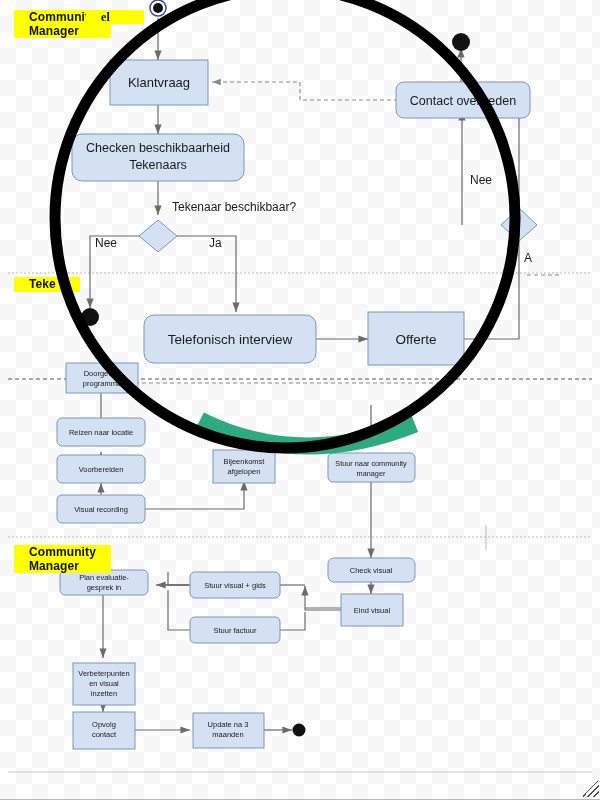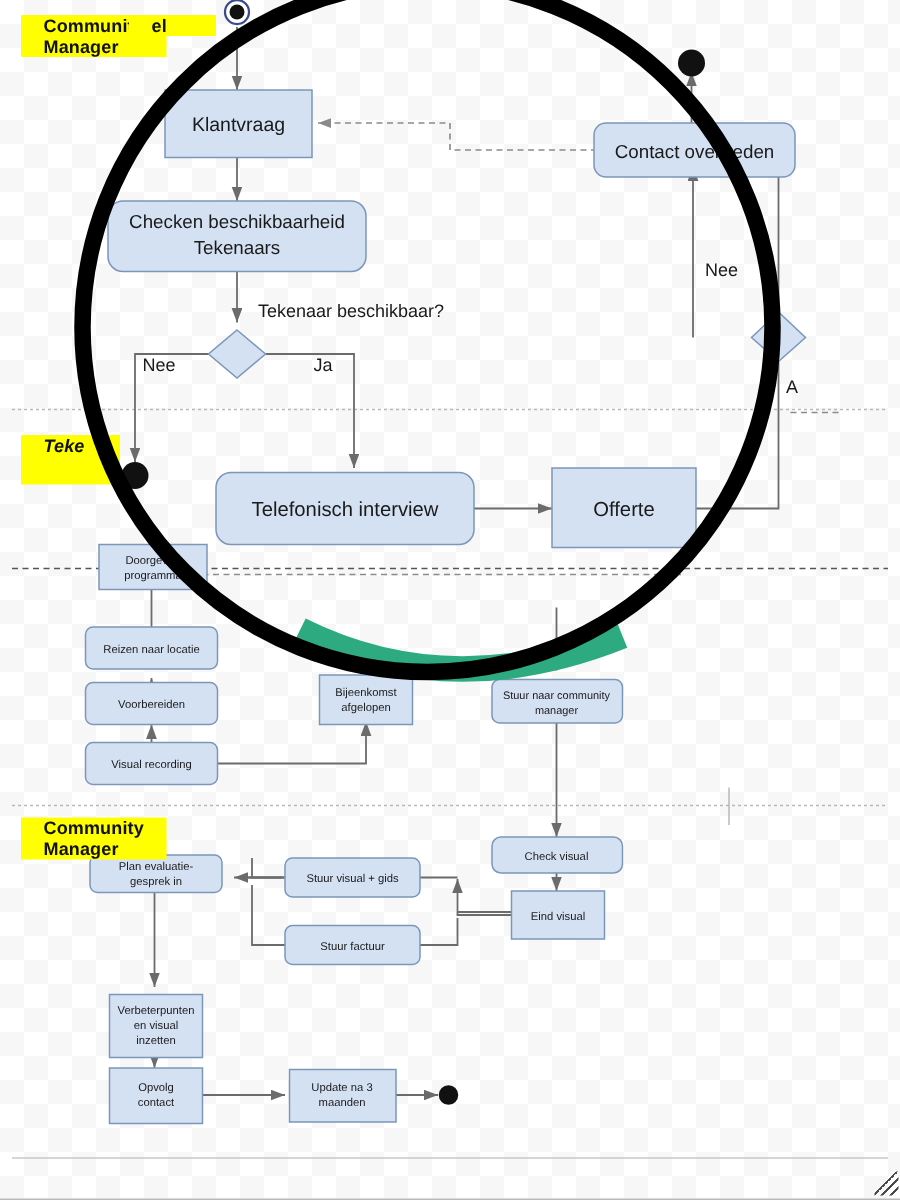--- a/index.html
+++ b/index.html
@@ -246,22 +246,22 @@
       <rect x="193" y="713" width="71" height="35" fill="#d4e1f3" stroke="#7b96b8"></rect>
       <text x="228" y="727" text-anchor="middle" font-size="7.5">Update na 3</text>
       <text x="228" y="737" text-anchor="middle" font-size="7.5">maanden</text>
     </g>
 
     <circle cx="299" cy="730" r="6.5" fill="#111111"></circle>
   </svg>
 
   <div class="lane-label" style="left:14px;top:10px;">Community
 Manager</div>
-  <div class="lane-label" style="left:86px;top:10px;width:28px;height:14px;overflow:hidden;">el</div>
-  <div class="lane-label clipped" style="left:14px;top:290px;width:36px;height:33px;font-style:italic;">Teke</div>
+  <div class="lane-label" style="left:86px;top:10px;width:28px;height:14px;overflow:hidden;font-family:Liberation Serif, serif;">el</div>
+  <div class="lane-label clipped" style="left:14px;top:277px;width:36px;height:15px;">Teke</div>
   <div class="lane-label" style="left:14px;top:545px;">Community
 Manager</div>
 
   <svg id="annot" viewBox="0 0 600 800" xmlns="http://www.w3.org/2000/svg">
 
     <path d="M 200 420 Q 300 470 415 424" fill="none" stroke="#2eaa80" stroke-width="17" stroke-linecap="butt"></path>
 
     <circle cx="285" cy="218" r="230" fill="none" stroke="#000000" stroke-width="11"></circle>
   </svg>
 

